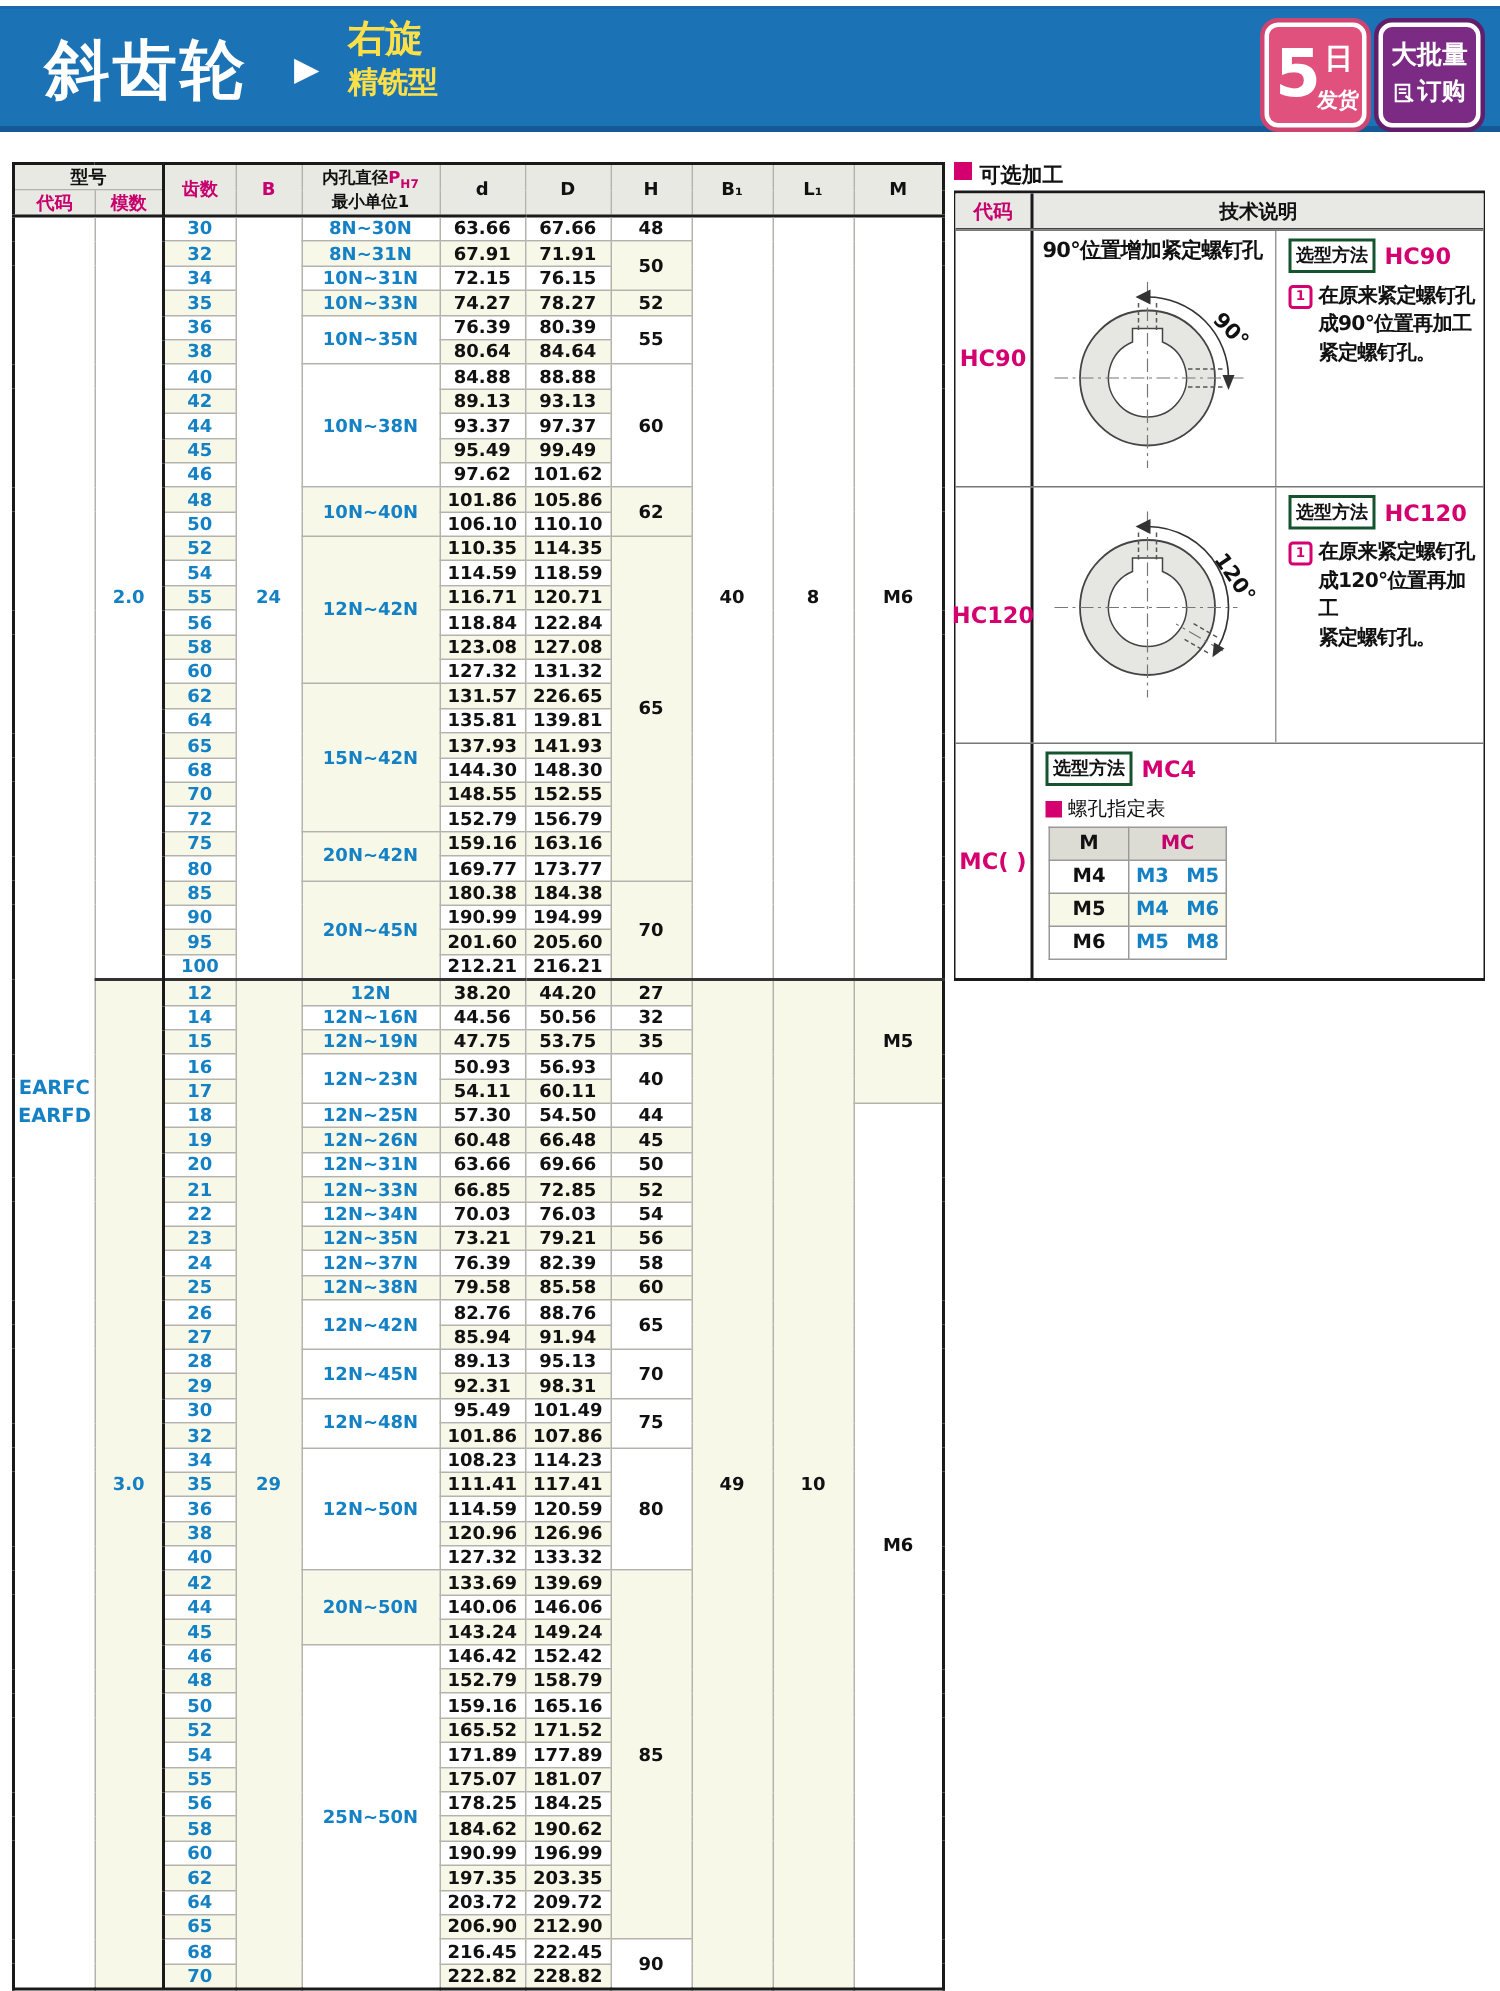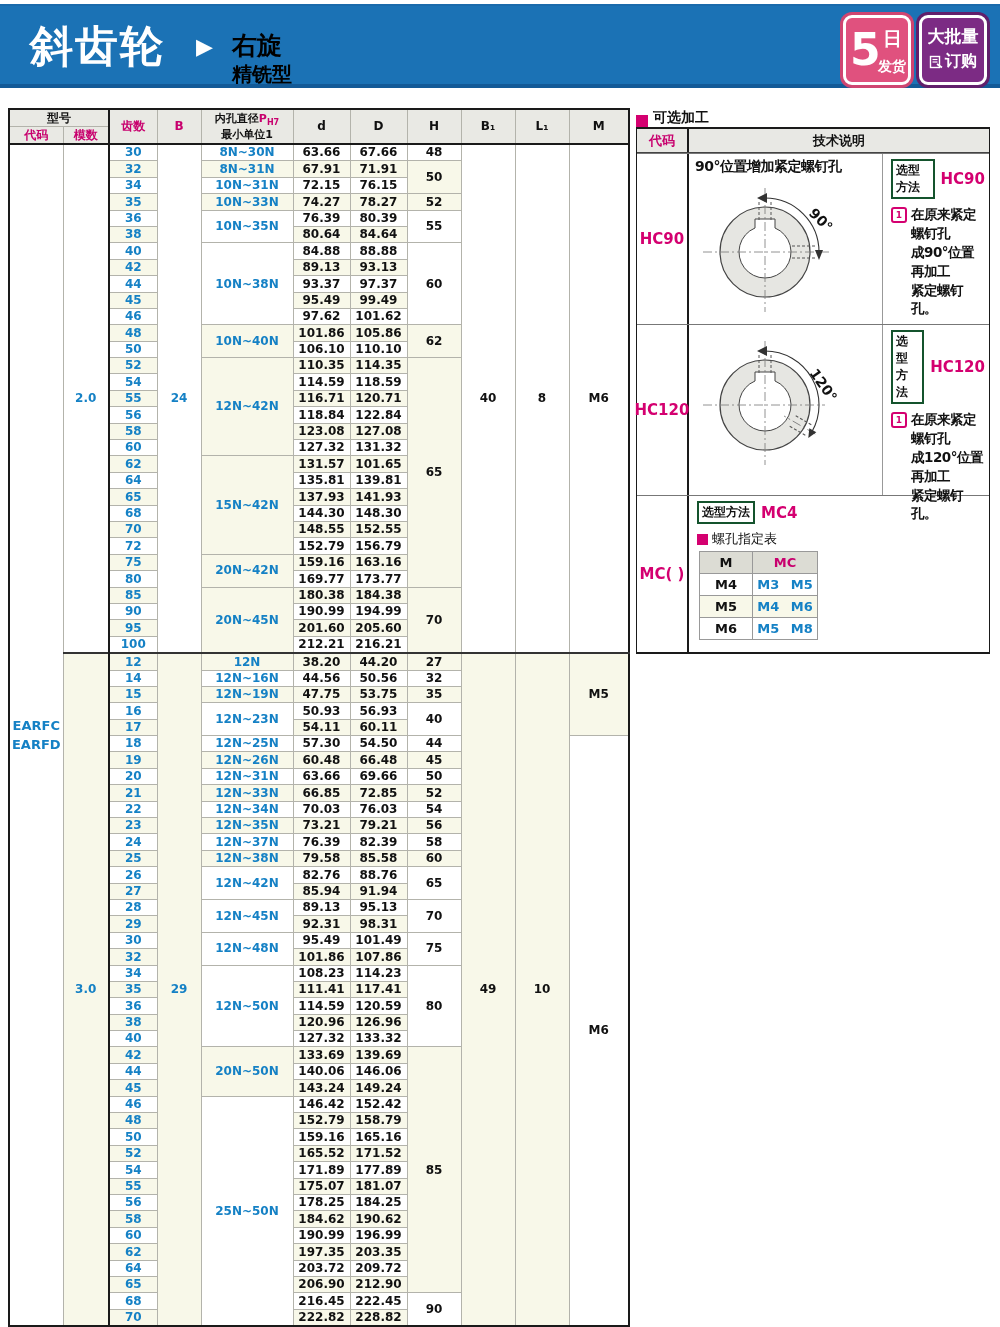--- a/index.html
+++ b/index.html
@@ -11,21 +11,21 @@
   
   .band{
     position:absolute;left:0;top:4px;width:1000px;height:84px;
     background:#1b72b5;border-top:2px solid #1a6aab;border-bottom:4px solid #135a97;
     box-sizing:border-box;
   }
   .band-title{
     position:absolute;left:30px;top:12px;font-size:43px;font-weight:bold;color:#fff;letter-spacing:2px;
   }
   .band-arrow{position:absolute;left:196px;top:28px;font-size:22px;color:#fff;}
-  .band-sub{position:absolute;left:232px;top:6px;color:#000000;line-height:1.15;margin-top:20px;}
+  .band-sub{position:absolute;left:232px;top:6px;color:#fde047;line-height:1.15;}
   .band-sub .s1{font-size:25px;font-weight:bold;display:block;}
   .band-sub .s2{font-size:20px;font-weight:bold;display:block;margin-top:2px;}
   .badge{
     position:absolute;top:9px;height:64px;border:3px solid #fff;border-radius:9px;
     color:#fff;text-align:center;box-sizing:content-box;
   }
   .badge-days{left:843px;width:62px;background:#e0517e;box-shadow:0 0 0 3px #cf4571;}
   .badge-days .n5{position:absolute;left:4px;top:2px;font-size:44px;font-weight:bold;line-height:60px;}
   .badge-days .du{position:absolute;right:6px;top:8px;font-size:19px;font-weight:bold;}
   .badge-days .dl{position:absolute;right:2px;bottom:6px;font-size:14px;font-weight:bold;}
@@ -47,33 +47,33 @@
   .gear tbody tr:nth-child(even){background:#f8f8e9;}
   .gear .magenta{color:#c8006e;}
   .gear .blue{color:#1581c5;}
   .gear .teeth,.gear .teeth-h{border-left:2px solid #1a1a1a;}
   .gear tr.sec2 td{border-top:2px solid #333;}
   .gear .bore-h{font-size:11px;line-height:1.2;}
   .gear .sub{font-size:8px;vertical-align:sub;}
   .gear .code-col{color:#1581c5;font-size:13px;line-height:1.5;}
   
   .right-panel{position:absolute;left:636px;top:108px;width:354px;}
-  .panel-title{display:flex;align-items:flex-end;gap:5px;font-size:14px;font-weight:bold;height:19px;}
+  .panel-title{display:flex;align-items:flex-start;gap:5px;font-size:14px;font-weight:bold;height:19px;}
   .sq{width:12px;height:12px;background:#d40070;display:inline-block;}
   .sq.small{width:11px;height:11px;}
   .panel-table{border:2px solid #1a1a1a;border-left-width:1px;border-right-width:1px;box-sizing:border-box;}
   .panel-head{display:flex;background:#e8e8e4;height:23px;border-bottom:1px solid #444;}
   .panel-head div{display:flex;align-items:center;justify-content:center;font-size:13px;font-weight:bold;}
   .ph-code{width:52px;border-right:2px solid #1a1a1a;color:#c8006e;box-sizing:border-box;}
   .ph-desc{flex:1;}
   .prow{display:flex;border-top:1px solid #777;}
   .prow:first-of-type{border-top:none;}
   .p-code{width:52px;display:flex;align-items:center;justify-content:center;
     color:#d40070;font-weight:bold;font-size:15px;border-right:2px solid #1a1a1a;box-sizing:border-box;}
-  .p-left{width:194px;border-right:1px solid #999;box-sizing:border-box;padding:4px 2px 0 6px;}
+  .p-left{width:162px;border-right:1px solid #999;box-sizing:border-box;padding:4px 2px 0 6px;}
   .p-right{flex:1;padding:5px 4px 0 8px;}
   .p-title{font-size:14px;font-weight:bold;letter-spacing:-0.5px;}
   .method{display:flex;align-items:center;gap:6px;margin-bottom:6px;}
   .mbox{border:2px solid #14532d;font-size:12px;font-weight:bold;padding:1px 3px;}
   .mcode{color:#d40070;font-weight:bold;font-size:15px;}
   .note{display:flex;align-items:flex-start;}
   .nicon{flex:0 0 auto;width:12px;height:12px;border:2px solid #d40070;border-radius:3px;
     color:#d40070;font-size:9px;font-weight:bold;line-height:12px;text-align:center;margin:2px 4px 0 0;}
   .nlines{font-size:13.5px;font-weight:bold;line-height:1.4;letter-spacing:-0.5px;}
   .tbl-title{display:flex;align-items:center;gap:4px;font-size:13px;font-weight:normal;margin:2px 0 3px 0;}
@@ -266,21 +266,21 @@
         </tr>
         <tr>
           <td class="teeth blue">60</td>
           <td class="num">127.32</td>
           <td class="num">131.32</td>
         </tr>
         <tr>
           <td class="teeth blue">62</td>
           <td class="bore blue" rowspan="6">15N~42N</td>
           <td class="num">131.57</td>
-          <td class="num">101.65</td>
+          <td class="num">226.65</td>
         </tr>
         <tr>
           <td class="teeth blue">64</td>
           <td class="num">135.81</td>
           <td class="num">139.81</td>
         </tr>
         <tr>
           <td class="teeth blue">65</td>
           <td class="num">137.93</td>
           <td class="num">141.93</td>

